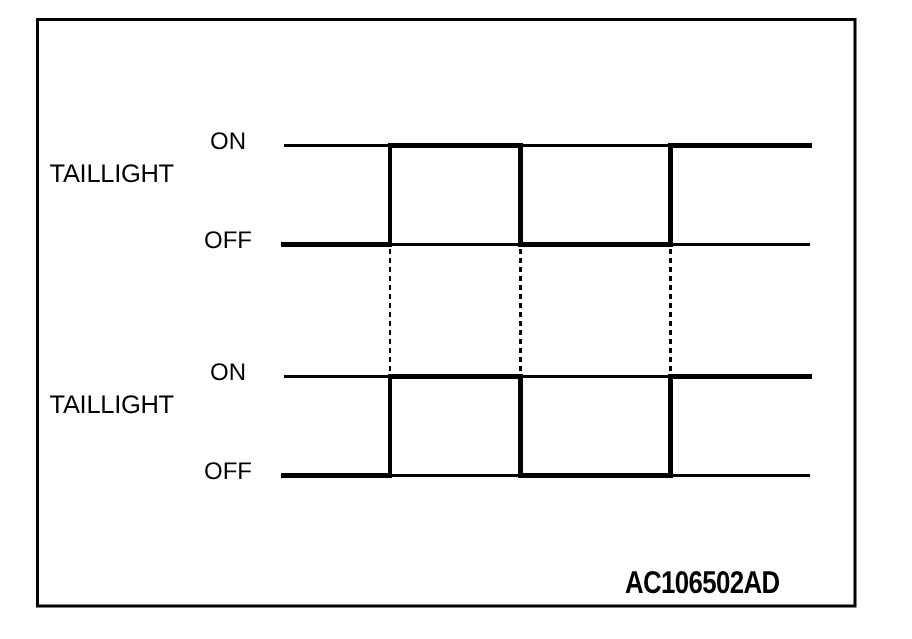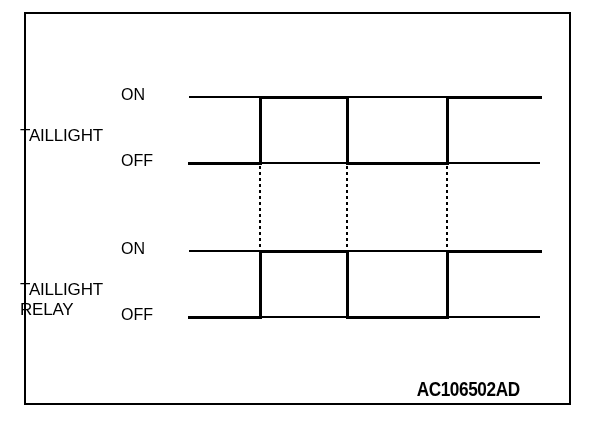--- a/index.html
+++ b/index.html
@@ -25,34 +25,33 @@
   }
   .wave-svg {
     position: absolute;
     left: 0;
     top: 0;
     width: 608px;
     height: 426px;
   }
   .sig-name {
     position: absolute;
-    left: 20px;
+    left: 33px;
     font-size: 17px;
     line-height: 20px;
     letter-spacing: -0.2px;
     white-space: nowrap;
-    margin-top: 20px;
   }
   .lvl-label {
     position: absolute;
     left: 121px;
     width: 62px;
     height: 20px;
     line-height: 20px;
-    text-align: left;
+    text-align: center;
     font-size: 16px;
   }
   .fig-code {
     position: absolute;
     top: 378px;
     right: 88px;
     font-size: 21px;
     font-weight: bold;
     line-height: 22px;
     letter-spacing: -0.5px;
@@ -80,19 +79,18 @@
 
 <div class="sig-name" id="name-0" style="top: 106px;">
   <div>TAILLIGHT</div>
 </div>
 
 <div class="lvl-label" id="lvl-0-on" style="top: 85px;">ON</div>
 <div class="lvl-label" id="lvl-0-off" style="top: 151px;">OFF</div>
 
 <div class="sig-name" id="name-1" style="top: 260px;">
   <div>TAILLIGHT</div>
-  <div>RELAY</div>
 </div>
 
 <div class="lvl-label" id="lvl-1-on" style="top: 239px;">ON</div>
 <div class="lvl-label" id="lvl-1-off" style="top: 305px;">OFF</div>
 
 <div class="fig-code">AC106502AD</div>
 
 </body></html>

